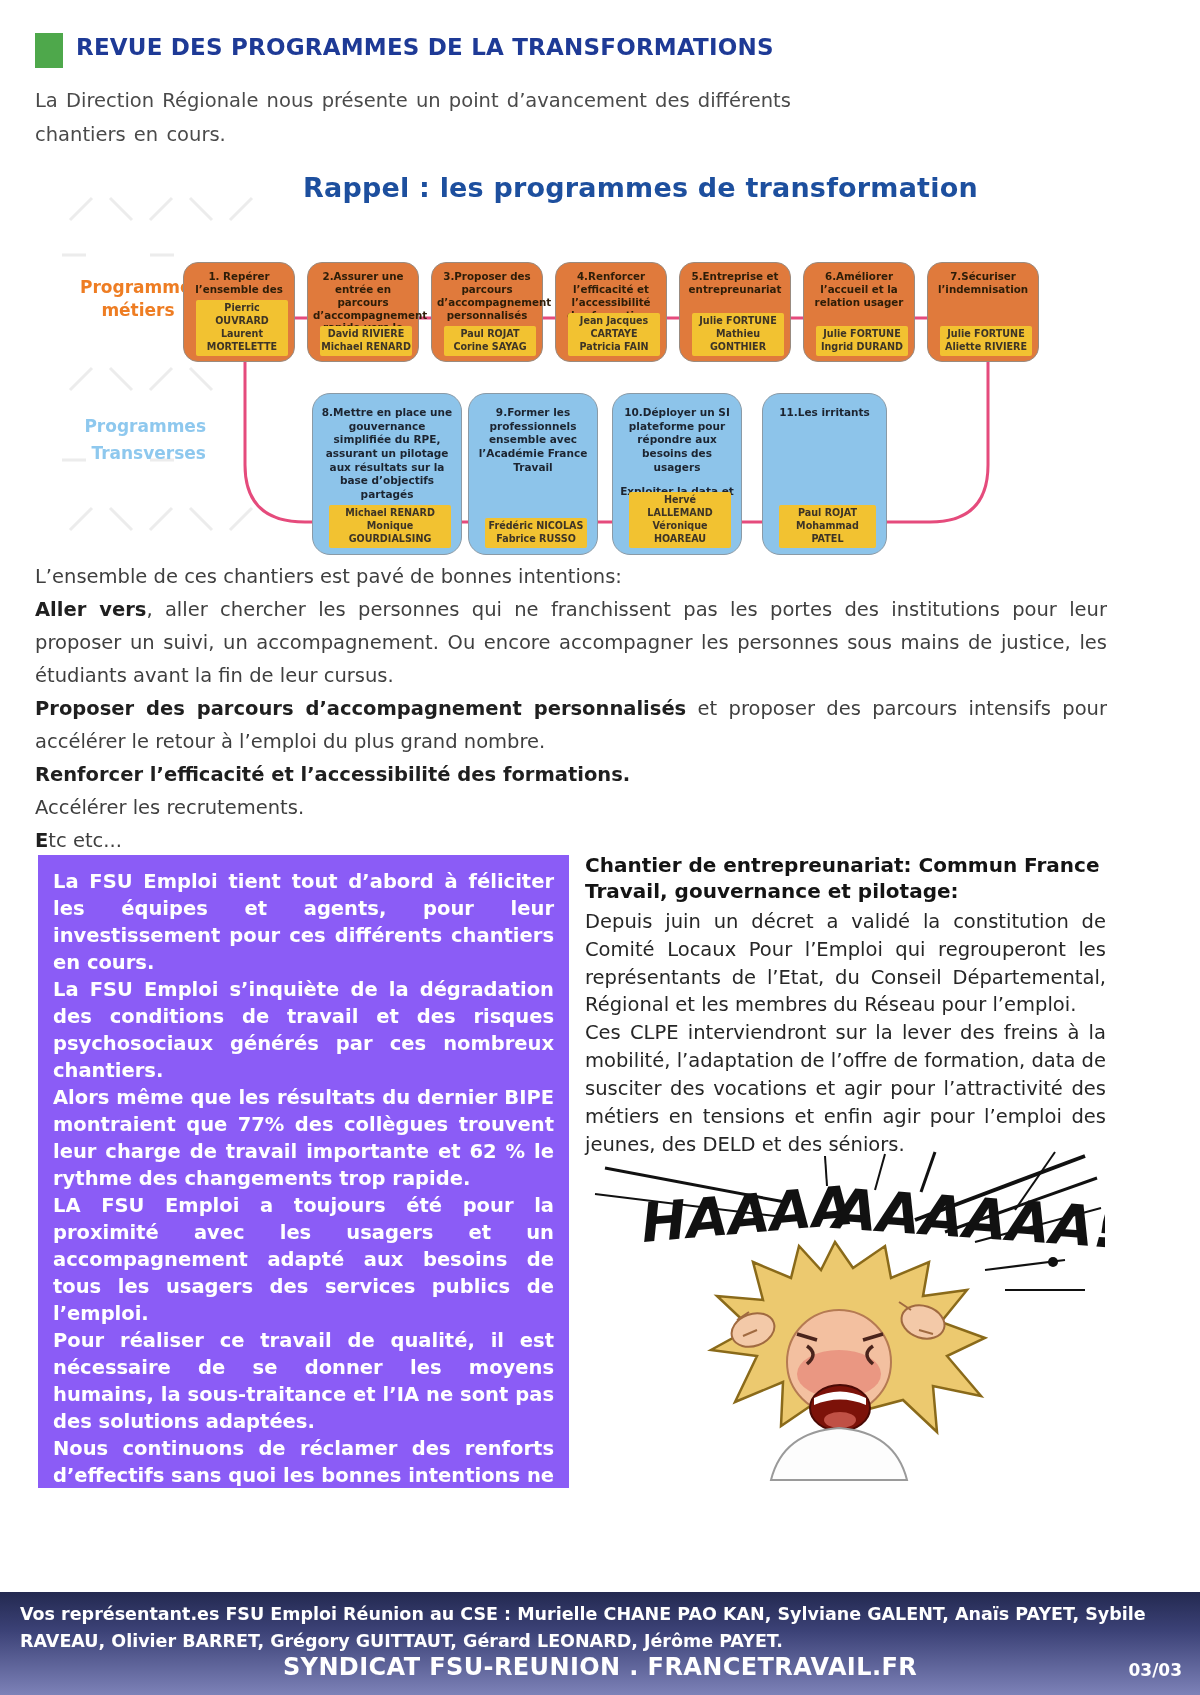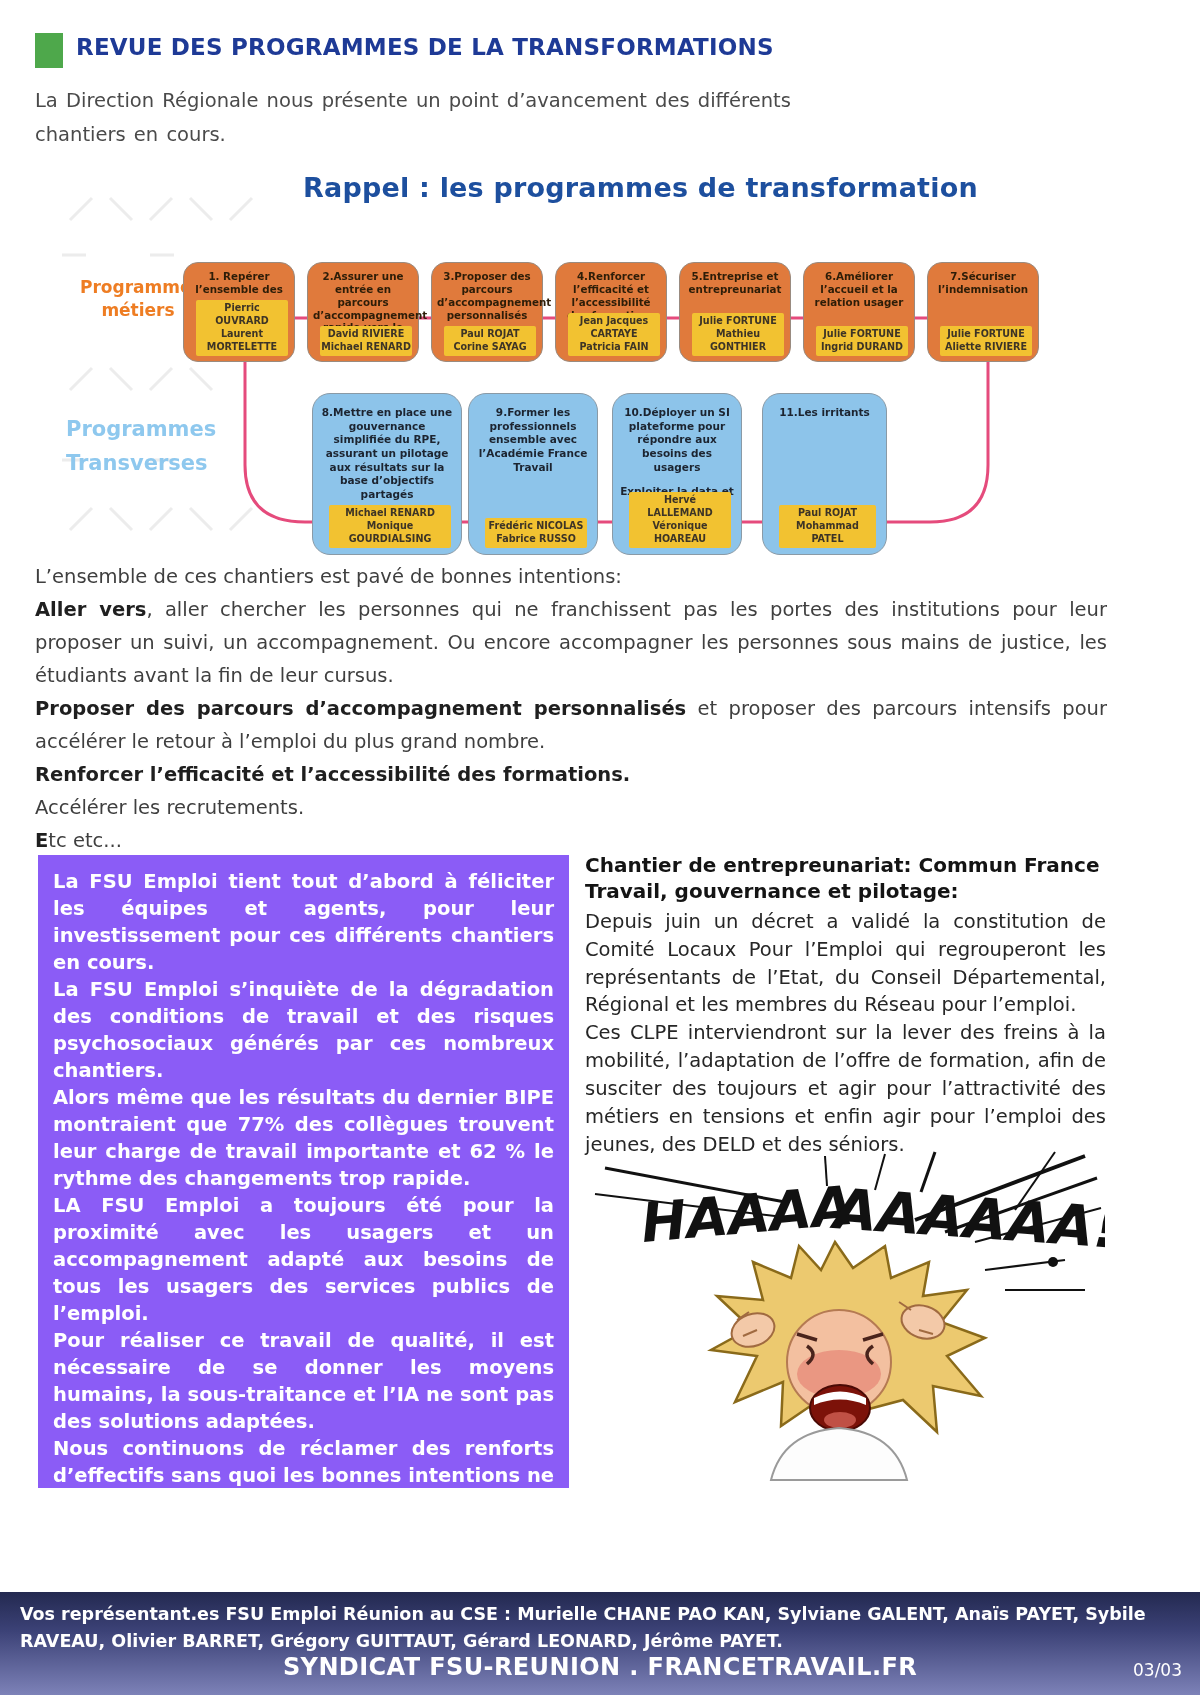--- a/index.html
+++ b/index.html
@@ -15,21 +15,21 @@
   .page-title { left:76px; top:34px; font-size:23px; font-weight:bold; color:#1e3a96; letter-spacing:.2px; }
   .intro { left:35px; top:84px; width:770px; font-size:19.5px; color:#4a4a4a; line-height:34px; word-spacing:2px; }
 
   
   .diagram { left:0; top:160px; width:1024px; height:400px; }
   .diagram svg.connectors { position:absolute; left:0; top:0; }
   .diagram-title { position:absolute; left:303px; top:12px; font-size:27px; font-weight:bold; color:#1d4f9e; letter-spacing:.2px; }
   .metier-label { position:absolute; left:80px; top:116px; width:116px; text-align:center;
     font-size:17px; font-weight:bold; color:#ee7d23; line-height:1.35; }
   .transverse-label { position:absolute; left:66px; top:253px; width:140px;
-    font-size:21px; font-weight:bold; color:#8ec8ee; line-height:1.6; }
+    font-size:17px; font-weight:bold; color:#8ec8ee; line-height:1.6;text-align:right; }
 
   .metier-row { position:absolute; left:183px; top:102px; width:865px; height:100px; display:flex; gap:12px; }
   .mbox { position:relative; width:112px; height:100px; background:#e07a3c; border:1px solid #998b80;
     border-radius:15px; padding:7px 5px 34px 5px; }
   .mbox-title { font-size:10.3px; font-weight:bold; color:#2d1d08; text-align:center; line-height:1.25; }
   .name-band { position:absolute; left:6px; right:6px; bottom:5px; background:#f2c231; border-radius:2px;
     padding:2px 1px; text-align:center;margin-left:6px; }
   .owner-name { font-size:9.6px; font-weight:bold; color:#3d3426; line-height:1.35; }
 
   .transverse-row { position:absolute; left:312px; top:233px; width:580px; height:162px; }
@@ -60,21 +60,21 @@
   .scream-art { left:585px; top:1150px; width:520px; height:340px; }
 
   
   .footer { left:0; top:1592px; width:1200px; height:103px;
     background:linear-gradient(180deg,#232950 0%,#3c4277 38%,#7d82b8 100%);
     color:#ffffff; }
   .footer-reps { position:absolute; left:20px; top:9px; width:1160px;
     font-size:17.5px; font-weight:bold; line-height:1.55; }
   .footer-site { position:absolute; left:0; right:0; bottom:14px; text-align:center;
     font-size:24px; font-weight:bold; letter-spacing:.4px; }
-  .footer-page { position:absolute; right:18px; bottom:15px; font-size:17px; font-weight:normal; }
+  .footer-page { position:absolute; right:18px; bottom:15px; font-size:17px; font-weight:bold; }
 </style>
 </head>
 <body>
 
 <div class="abs green-square"></div>
 <div class="abs page-title">REVUE DES PROGRAMMES DE LA TRANSFORMATIONS</div>
 <div class="abs intro">La Direction Régionale nous présente un point d’avancement des différents chantiers en cours.</div>
 
 <div class="abs diagram">
   <svg class="connectors" width="1200" height="400" viewBox="0 0 1200 400">
@@ -193,21 +193,21 @@
     <p>Alors même que les résultats du dernier BIPE montraient que 77% des collègues trouvent leur charge de travail importante et  62 % le rythme des changements trop rapide.</p>
     <p>LA FSU Emploi a toujours été pour la proximité avec les usagers et un accompagnement adapté aux besoins de tous les usagers des services publics de l’emploi.</p>
     <p>Pour réaliser ce travail de qualité, il est nécessaire de se donner les moyens humains, la sous-traitance et l’IA ne sont pas des solutions adaptées.</p>
     <p>Nous continuons de réclamer des renforts d’effectifs sans quoi les bonnes intentions ne sauront pas à la hauteur des objectifs de la Direction et ce sont les salariés et les usagers qui en subirons les conséquences.</p>
   </div>
 
 <div class="abs chantier-col">
   <div class="chantier-heading">Chantier de entrepreunariat: Commun France Travail, gouvernance et pilotage:</div>
   <div id="chantier-pars">
       <p class="cpar">Depuis juin un décret a validé la constitution de Comité Locaux Pour l’Emploi qui regrouperont les représentants de l’Etat, du Conseil Départemental, Régional et les membres du Réseau pour l’emploi.</p>
-      <p class="cpar">Ces CLPE interviendront sur la lever des freins à la mobilité, l’adaptation de l’offre de formation, afin de susciter des toujours et agir pour l’attractivité des métiers en tensions et enfin  agir pour l’emploi des jeunes, des DELD et des séniors.</p>
+      <p class="cpar">Ces CLPE interviendront sur la lever des freins à la mobilité, l’adaptation de l’offre de formation, data de susciter des vocations et agir pour l’attractivité des métiers en tensions et enfin  agir pour l’emploi des jeunes, des DELD et des séniors.</p>
     </div>
 </div>
 
 <svg class="abs scream-art" width="520" height="340" viewBox="0 0 520 340">
 
   <g stroke="#111" fill="none">
     <path d="M20 18 L200 52" stroke-width="3"></path>
     <path d="M10 44 L190 66" stroke-width="2"></path>
     <path d="M500 6 L330 70" stroke-width="4"></path>
     <path d="M512 28 L360 82" stroke-width="3"></path>

